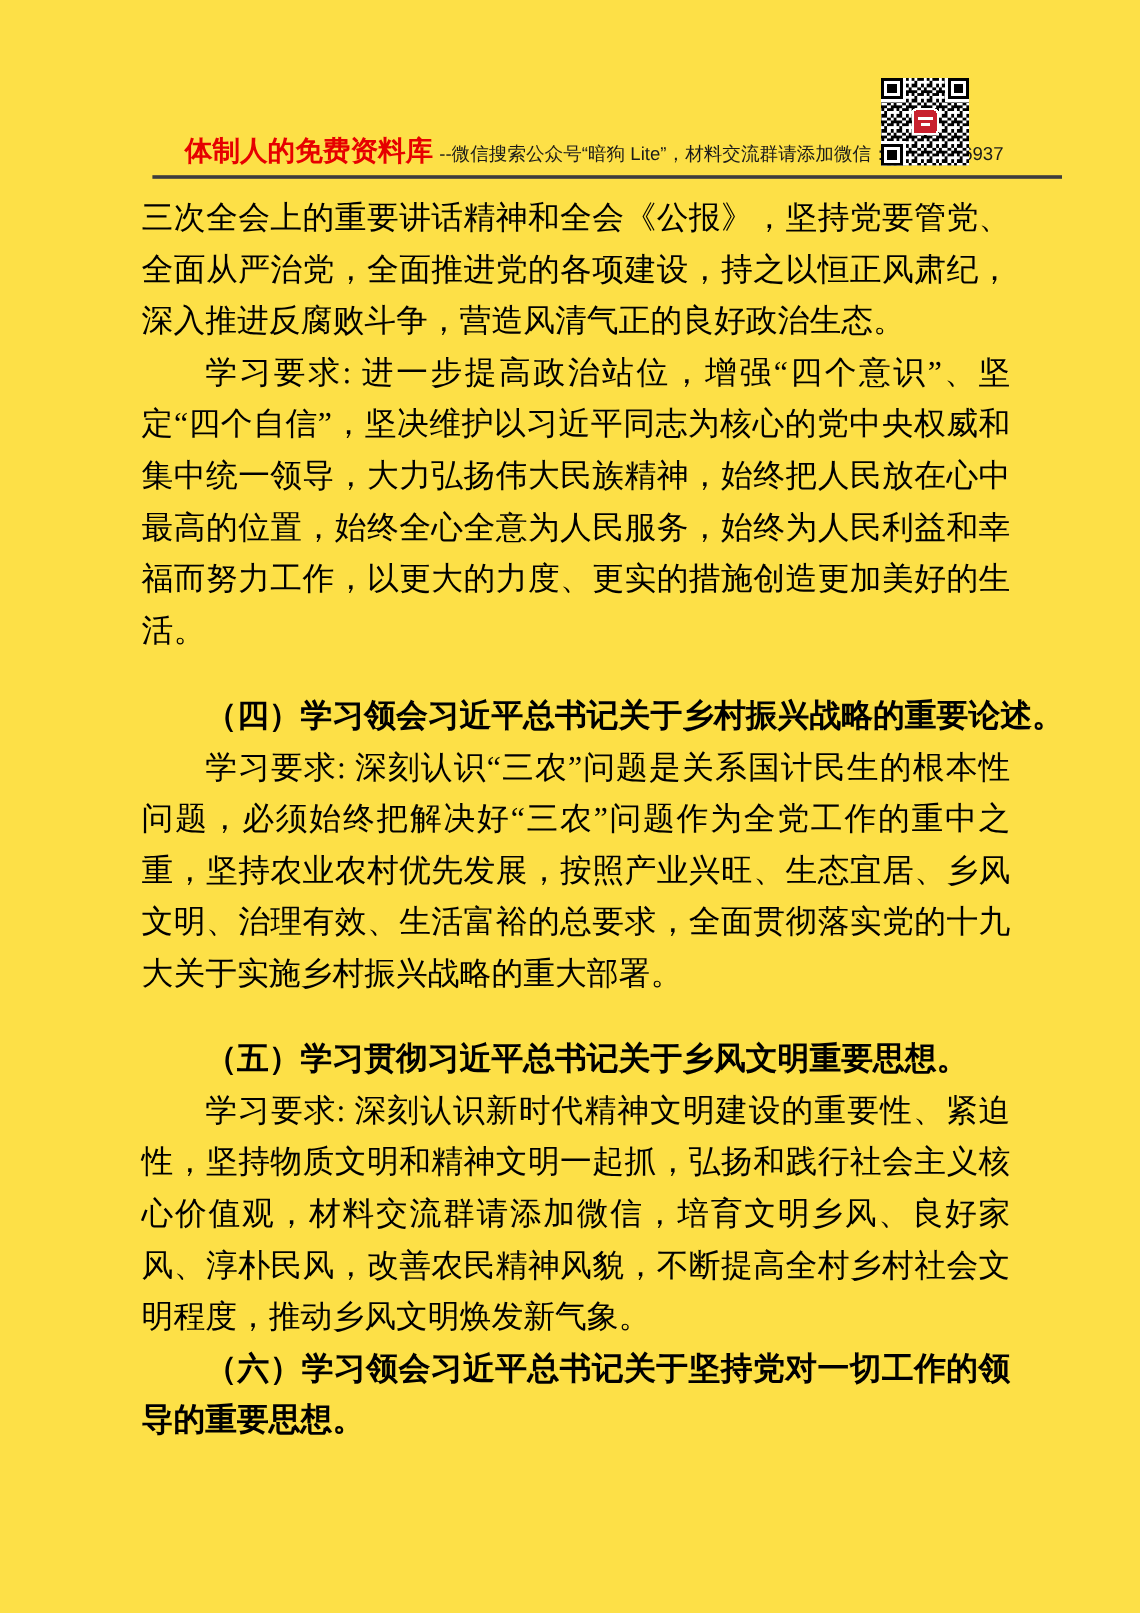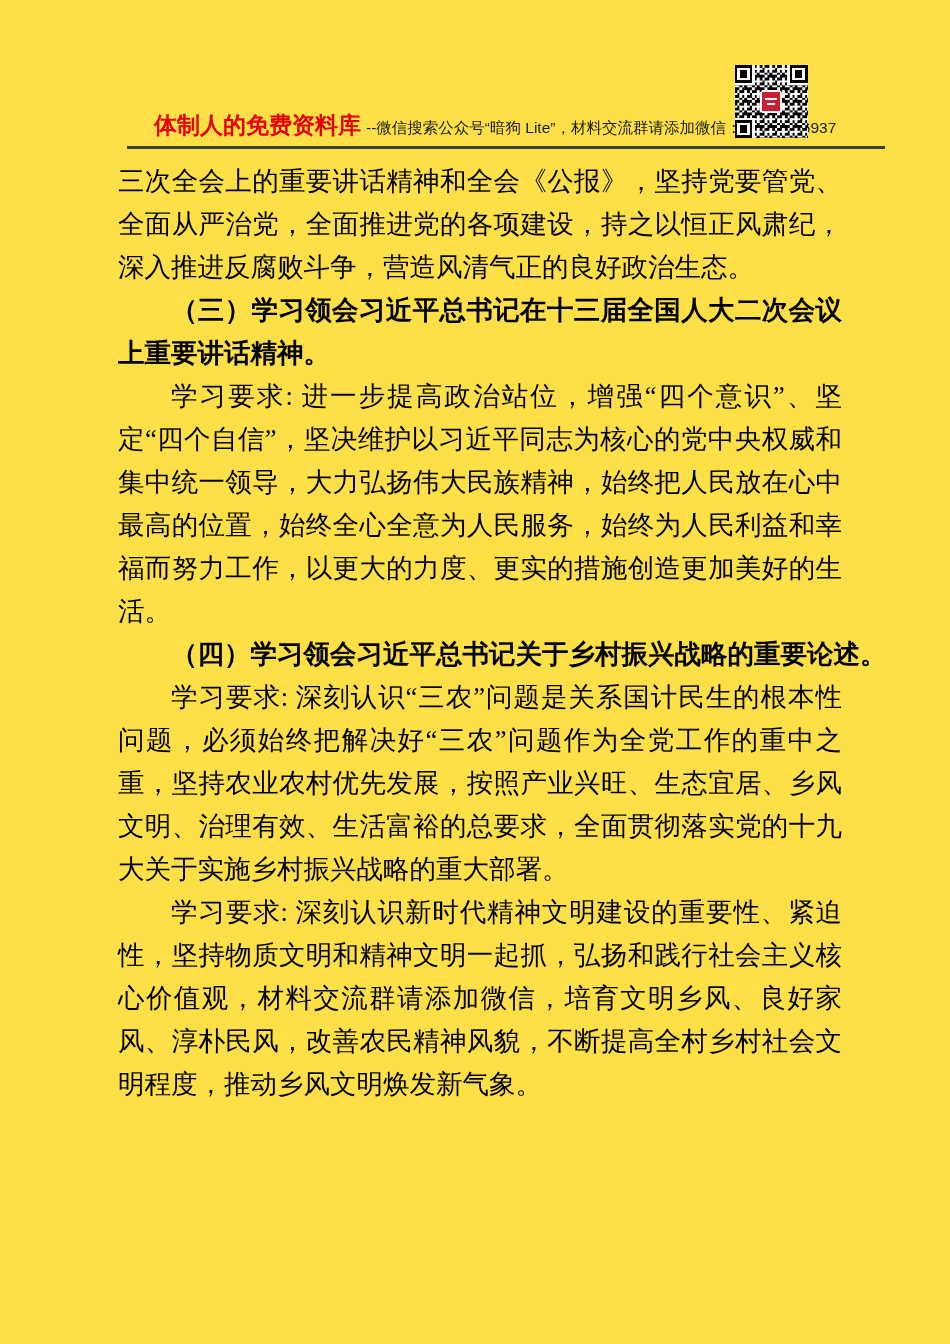--- a/index.html
+++ b/index.html
@@ -61,21 +61,21 @@
     line-height: 43px;
     text-align: justify;
     text-justify: inter-ideograph;
   }
   .para { text-align: justify; }
   .para.indent { text-indent: 2em; }
   .para.heading {
     font-weight: bold;
     text-indent: 2em;
   }
-  .para.heading.one-line { white-space: nowrap; }
+  .para.heading.one-line { white-space: nowrap; margin-top: 28px; }
   .req-label { font-weight: normal; }
 </style>
 </head>
 <body>
 
 <div class="page">
 
   <header>
     <div class="header-text">
       <span class="brand" style="color: rgb(230, 0, 0);">体制人的免费资料库</span>
@@ -117,20 +117,21 @@
         <rect x="12" y="13" width="5" height="0.9" fill="#ffffff"></rect>
         <rect x="13" y="15" width="3" height="0.9" fill="#ffffff"></rect>
       </svg>
     </div>
 
     <div class="header-rule" style="background: rgb(61, 61, 61);"></div>
   </header>
 
   <main class="doc-body" id="doc-body">
       <p class="para">三次全会上的重要讲话精神和全会《公报》，坚持党要管党、全面从严治党，全面推进党的各项建设，持之以恒正风肃纪，深入推进反腐败斗争，营造风清气正的良好政治生态。</p>
-      <p class="para heading">（三）学习领会习近平总书记在十三届全国人大二次会议上重要讲话精神。</p>
       <p class="para indent"><span class="req-label">学习要求: </span><span>进一步提高政治站位，增强“四个意识”、坚定“四个自信”，坚决维护以习近平同志为核心的党中央权威和集中统一领导，大力弘扬伟大民族精神，始终把人民放在心中最高的位置，始终全心全意为人民服务，始终为人民利益和幸福而努力工作，以更大的力度、更实的措施创造更加美好的生活。</span></p>
       <p class="para heading one-line">（四）学习领会习近平总书记关于乡村振兴战略的重要论述。</p>
       <p class="para indent"><span class="req-label">学习要求: </span><span>深刻认识“三农”问题是关系国计民生的根本性问题，必须始终把解决好“三农”问题作为全党工作的重中之重，坚持农业农村优先发展，按照产业兴旺、生态宜居、乡风文明、治理有效、生活富裕的总要求，全面贯彻落实党的十九大关于实施乡村振兴战略的重大部署。</span></p>
+      <p class="para heading one-line">（五）学习贯彻习近平总书记关于乡风文明重要思想。</p>
       <p class="para indent"><span class="req-label">学习要求: </span><span>深刻认识新时代精神文明建设的重要性、紧迫性，坚持物质文明和精神文明一起抓，弘扬和践行社会主义核心价值观，材料交流群请添加微信，培育文明乡风、良好家风、淳朴民风，改善农民精神风貌，不断提高全村乡村社会文明程度，推动乡风文明焕发新气象。</span></p>
+      <p class="para heading">（六）学习领会习近平总书记关于坚持党对一切工作的领导的重要思想。</p>
     </main>
 
 </div>
 
 </body></html>

